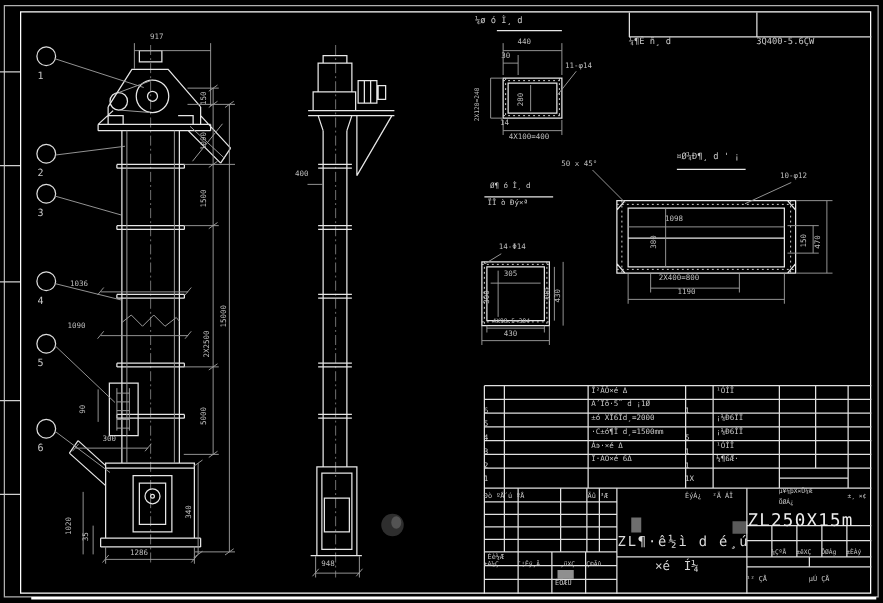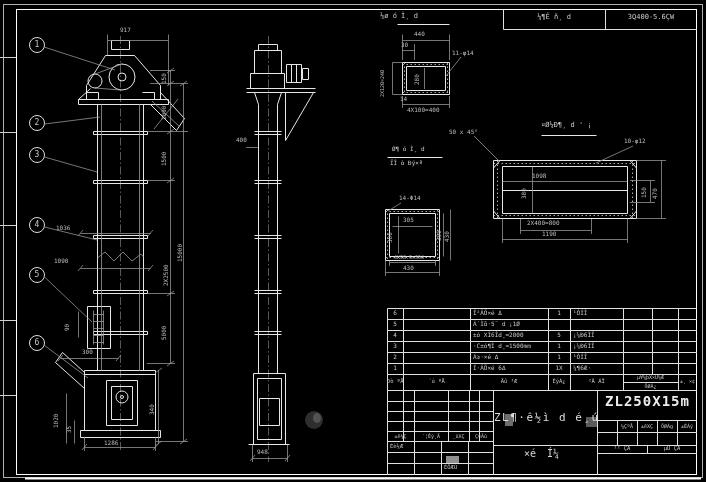--- a/index.html
+++ b/index.html
@@ -1,21 +1,21 @@
 <!DOCTYPE html>
 <html><head>
 <meta charset="utf-8">
 <style>
   html,body{margin:0;padding:0;background:#000;}
   #canvas{position:relative;width:706px;height:482px;background:#000;overflow:hidden;
           font-family:"DejaVu Sans Mono",monospace;}
   #canvas svg{position:absolute;left:0;top:0;}
   .t{position:absolute;color:#c9c9c9;font-size:6px;line-height:1;white-space:nowrap;
      font-family:"DejaVu Sans Mono",monospace;}
-  .c{text-align:center;}
+  .c{margin-top:16px;}
   .s5{font-size:5px;}
   .s55{font-size:5.5px;}
   .s7{font-size:7px;}
   .s8{font-size:8px;}
   .vt{transform:rotate(-90deg);transform-origin:0 0;}
   .big{font-size:11px;color:#dcdcdc;letter-spacing:1.5px;}
   .model{font-size:14px;color:#ececec;letter-spacing:1px;}
   .zu{font-size:10px;color:#d5d5d5;}
   .dim{color:#bdbdbd;}
 </style>
@@ -280,21 +280,21 @@
 <span class="t s55 c" style="left:387px;top:379px;width:16px;">Ðò ºÅ</span>
 <span class="t s55 c" style="left:403px;top:379px;width:67px;">´ú ºÅ</span>
 <span class="t s55 c" style="left:470px;top:379px;width:78px;">Ãû ³Æ</span>
 <span class="t s55 c" style="left:548px;top:379px;width:22px;">ÊýÁ¿</span>
 <span class="t s55 c" style="left:570px;top:379px;width:53px;">²Ä ÁÏ</span>
 <span class="t s5 c" style="left:623px;top:375px;width:55px;">µ¥¼þX×Ü¼Æ</span>
 <span class="t s5 c" style="left:623px;top:384px;width:55px;">ÖØÁ¿</span>
 <span class="t s5 c" style="left:678px;top:379px;width:19px;">±¸ ×¢</span>
 
 <span class="t big c" style="left:494px;top:412px;width:103px;">ZL¶·ê½ì d é¸ú</span>
-<span class="t model c" style="left:598px;top:394px;width:99px;font-weight:bold;">ZL250X15m</span>
+<span class="t model c" style="left:598px;top:394px;width:99px;">ZL250X15m</span>
 <span class="t zu" style="left:524px;top:449px;">×é</span>
 <span class="t zu" style="left:547px;top:449px;">Í¼</span>
 
 <span class="t s5 c" style="left:387px;top:434px;width:27px;">±ê¼Ç</span>
 <span class="t s5 c" style="left:414px;top:434px;width:34px;">´¦Êý¸Ä</span>
 <span class="t s5 c" style="left:448px;top:434px;width:21px;">¸üXÇ</span>
 <span class="t s5 c" style="left:469px;top:434px;width:24px;">Ç©Ãû</span>
 <span class="t s55" style="left:390px;top:444px;">Éè¼Æ</span>
 <span class="t s55" style="left:444px;top:465px;">ÈÕÆÚ</span>
 

